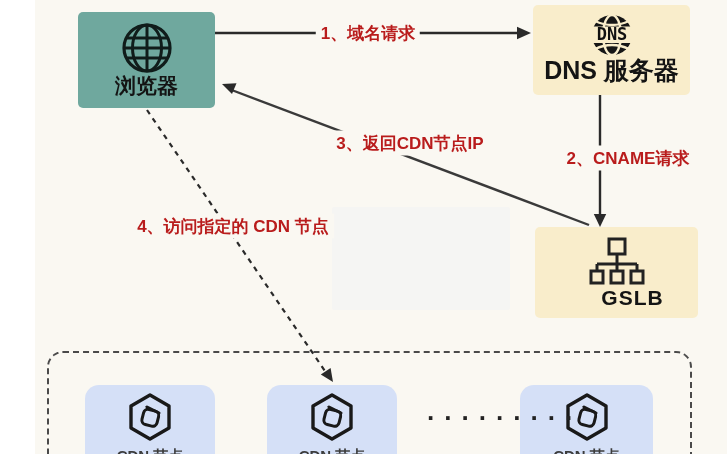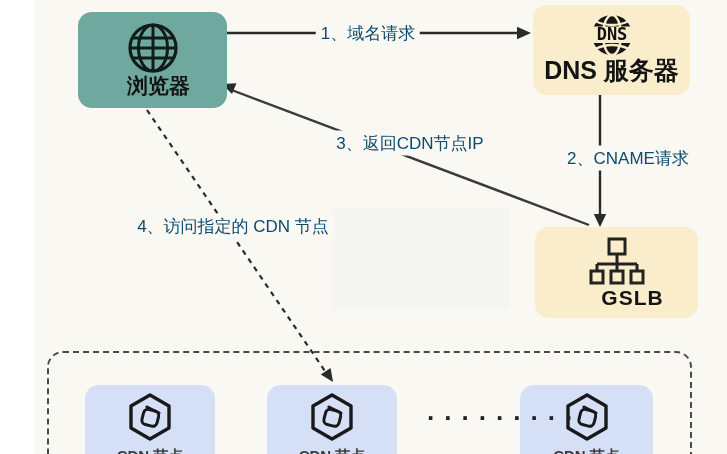--- a/index.html
+++ b/index.html
@@ -16,28 +16,28 @@
   .left-strip{
     position:absolute;left:0;top:0;width:35px;height:454px;
     background:#ffffff;z-index:0;
   }
   .watermark-patch{
     position:absolute;left:332px;top:207px;width:178px;height:103px;
     background:#f5f5f3;border-radius:2px;z-index:1;
   }
   
   .node{
-    position:absolute;border-radius:14px;z-index:5;
+    position:absolute;border-radius:5px;z-index:5;
     display:flex;flex-direction:column;align-items:center;justify-content:flex-end;
   }
   .node .node-label{
     font-weight:bold;color:#141414;margin-bottom:8px;white-space:nowrap;
   }
   .node .icon-wrap{position:absolute;left:0;right:0;display:flex;justify-content:center;}
-  .browser-node{left:78px;top:12px;width:137px;height:96px;background:#6fa89e;padding-left:12px;}
+  .browser-node{left:78px;top:12px;width:137px;height:96px;background:#6fa89e;}
   .browser-node .icon-wrap{top:8px;}
   .browser-node .node-label{font-size:21px;}
   .dns-node{left:533px;top:5px;width:157px;height:90px;background:#f9edcb;}
   .dns-node .icon-wrap{top:7px;}
   .dns-node .node-label{font-size:25px;}
   .gslb-node{left:535px;top:227px;width:131px;height:91px;background:#f9edcb;padding-left:32px;}
   .gslb-node .icon-wrap{top:10px;}
   .gslb-node .node-label{font-size:21px;letter-spacing:1px;}
   
   .cluster{
@@ -60,21 +60,21 @@
     position:absolute;left:424px;top:400px;width:96px;z-index:3;
     font-size:22px;font-weight:bold;letter-spacing:4px;color:#222;
     font-family:"DejaVu Sans Mono","Liberation Mono",monospace;
   }
   
   svg.overlay{position:absolute;left:0;top:0;z-index:4;pointer-events:none;}
   
   .arrow-label{
     position:absolute;transform:translate(-50%,-50%);
     background:#faf8f2;padding:1px 5px;white-space:nowrap;
-    font-size:17px;font-weight:normal;color:#0c4a6e;z-index:6;
+    font-size:17px;font-weight:bold;color:#b91c1c;z-index:6;
   }
   .lbl-1{left:368px;top:33px;}
   .lbl-2{left:628px;top:158px;}
   .lbl-3{left:410px;top:143px;}
   .lbl-4{left:233px;top:226px;}
 </style>
 </head>
 <body>
 
 <div class="stage">

